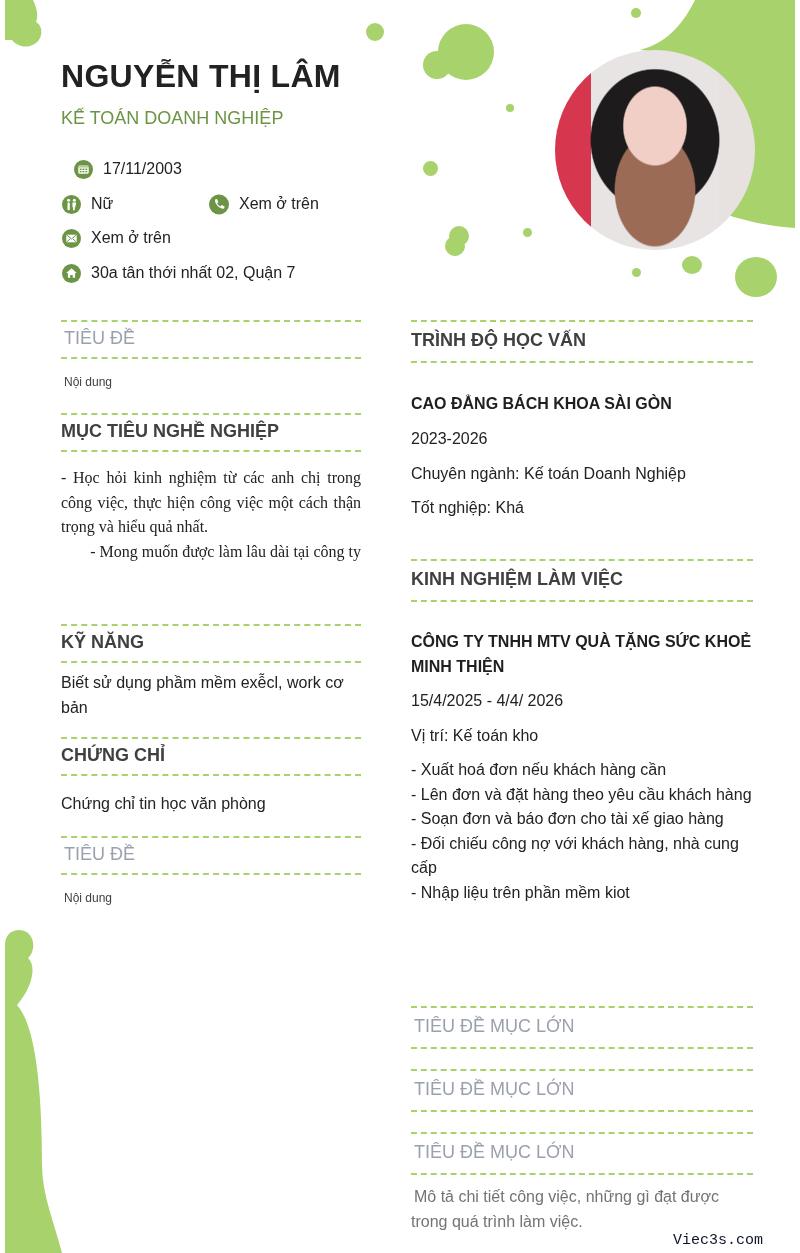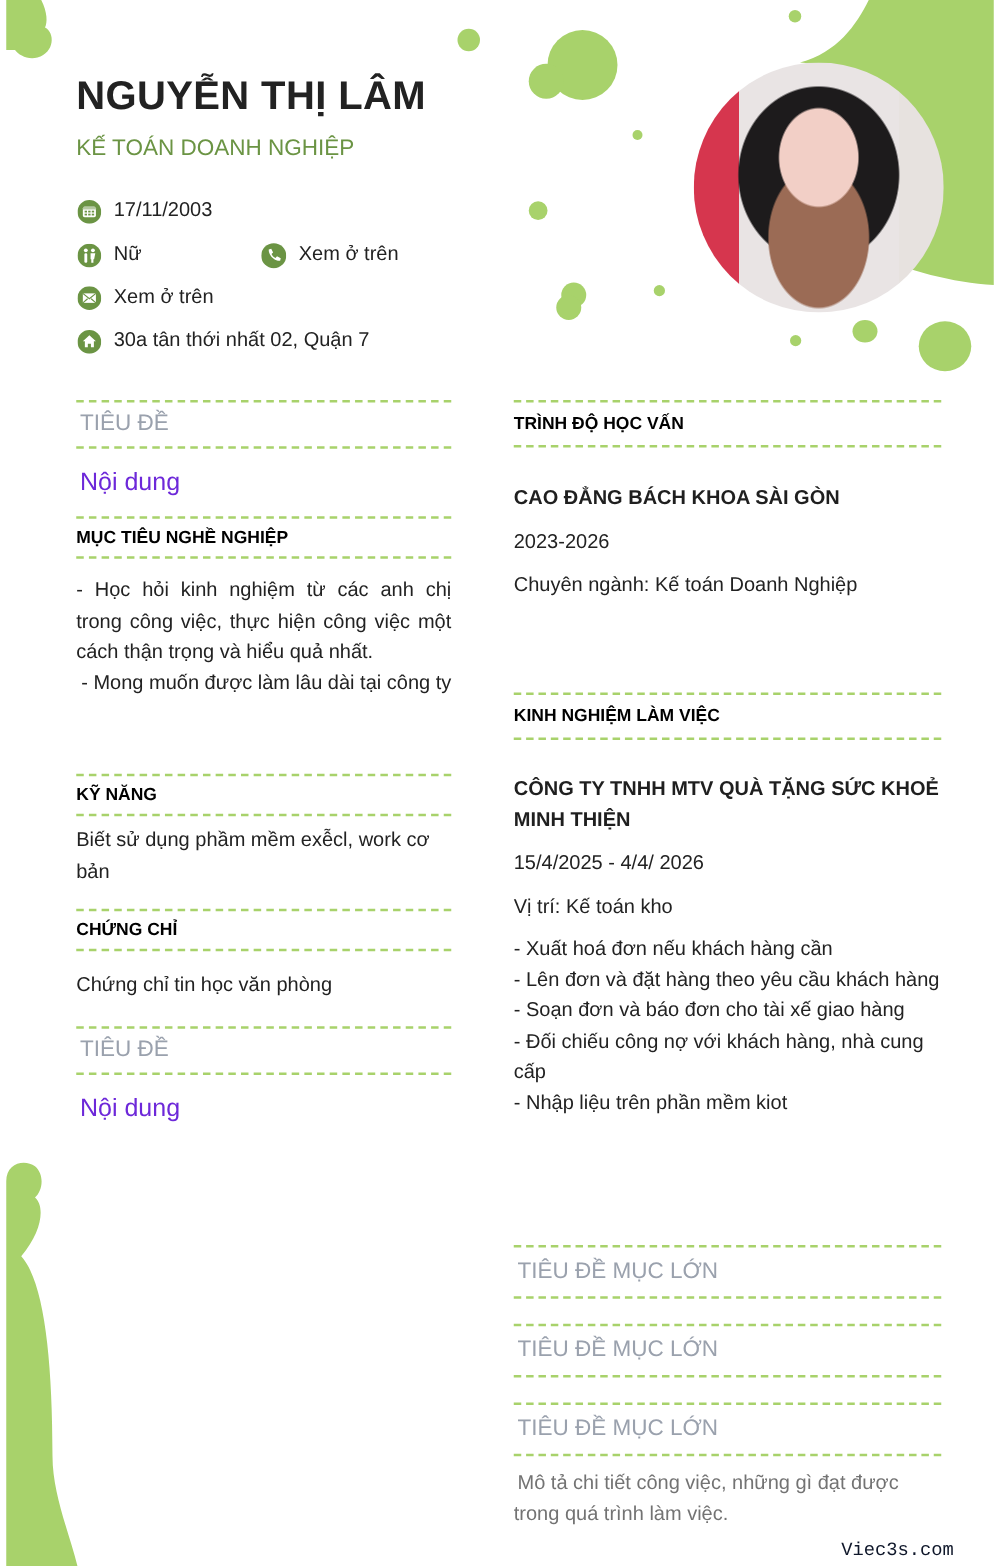--- a/index.html
+++ b/index.html
@@ -11,25 +11,25 @@
   .info { position:absolute; font-size:16px; color:#222; display:flex; align-items:center; }
   .info .ic { width:20px; height:20px; margin-right:10px; display:inline-flex; align-items:center; justify-content:center; }
   .photo { position:absolute; left:555px; top:50px; width:200px; height:200px; border-radius:50%; overflow:hidden;
     background: radial-gradient(ellipse at 50% 38%, #f2cfc6 0 22%, transparent 23%),
                 radial-gradient(ellipse at 50% 70%, #9b6b55 0 28%, transparent 29%),
                 radial-gradient(ellipse at 50% 45%, #1d1b1c 0 45%, transparent 46%),
                 linear-gradient(90deg, #d6364e 0 18%, #e9e4e4 18% 82%, #e7e2df 82%); }
   .col-left { position:absolute; left:61px; width:300px; }
   .col-right { position:absolute; left:411px; width:342px; }
   .dash { height:0; border-top:2px dashed #a8d26b; }
-  .sec-title { font-size:14px; font-weight:bold; color:#000000; padding:6px 0 8px; }
+  .sec-title { font-size:18px; font-weight:bold; color:#404040; padding:6px 0 8px; }
   .ph-title { font-size:18px; color:#9aa1ad; padding:6px 0 8px 3px; }
-  .ph-body { font-size:20px; color:#6d28d9; padding:16px 0 0 3px; }
+  .ph-body { font-size:12px; color:#404040; padding:16px 0 0 3px; }
   .body { font-size:16px; line-height:24.5px; color:#222; }
-  .just { text-align:justify; }
+  .just { text-align:justify;font-family:Liberation Serif, serif; }
   .bold { font-weight:bold; font-size:16px; }
   .watermark { position:absolute; left:673px; top:1232px; font-family:"Liberation Mono", monospace; font-size:15px; color:#0f172a; }
 </style>
 </head>
 <body>
 
 <svg class="blob-svg" style="left:0;top:0" width="50" height="50" viewBox="0 0 50 50">
   <path d="M5 0 H33 C38 10 38 18 36 22 C44 26 44 42 30 46 C22 48 15 44 12 40 H5 Z" fill="#a8d26b"></path>
 </svg>
 <svg class="blob-svg" style="left:580px;top:0" width="220" height="235" viewBox="0 0 220 235">
@@ -47,21 +47,21 @@
 <div class="deco" style="left:449px;top:226px;width:20px;height:20px"></div>
 <div class="deco" style="left:445px;top:236px;width:20px;height:20px"></div>
 <div class="deco" style="left:523px;top:228px;width:9px;height:9px"></div>
 <div class="deco" style="left:632px;top:268px;width:9px;height:9px"></div>
 <div class="deco" style="left:682px;top:256px;width:20px;height:18px"></div>
 <div class="deco" style="left:735px;top:257px;width:42px;height:40px"></div>
 
 <div class="name">NGUYỄN THỊ LÂM</div>
 <div class="job">KẾ TOÁN DOANH NGHIỆP</div>
 
-<div class="info" style="left:61px;top:159px">
+<div class="info" style="left:73px;top:159px">
   <span class="ic">
     <svg width="19" height="19" viewBox="0 0 20 20">
         <circle cx="10" cy="10" r="10" fill="#6b9444"></circle>
         <rect x="4.5" y="5.5" width="11" height="9" rx="1.5" fill="#fff"></rect>
         <rect x="4.5" y="5.5" width="11" height="2.5" fill="#6b9444" opacity=".5"></rect>
         <g fill="#6b9444">
           <rect x="6" y="9" width="2" height="1.5"></rect>
           <rect x="9" y="9" width="2" height="1.5"></rect>
           <rect x="12" y="9" width="2" height="1.5"></rect>
           <rect x="6" y="11.5" width="2" height="1.5"></rect>
@@ -148,20 +148,21 @@
 </div>
 
 <div class="col-right" style="top:320px">
   <div class="dash"></div>
   <div class="sec-title" style="padding:8px 0 10px">TRÌNH ĐỘ HỌC VẤN</div>
   <div class="dash"></div>
   <div style="padding-top:32px;height:164px">
     <div class="bold">CAO ĐẲNG BÁCH KHOA SÀI GÒN</div>
     <div class="body" style="margin-top:14px">2023-2026</div>
     <div class="body" style="margin-top:10px">Chuyên ngành: Kế toán Doanh Nghiệp</div>
+    <div class="body" style="margin-top:10px">Tốt nghiệp: Khá</div>
   </div>
 
   <div class="dash"></div>
   <div class="sec-title" style="padding:8px 0 10px">KINH NGHIỆM LÀM VIỆC</div>
   <div class="dash"></div>
   <div style="padding-top:28px;height:376px">
     <div class="bold" style="line-height:24.5px">CÔNG TY TNHH MTV QUÀ TẶNG SỨC KHOẺ MINH THIỆN</div>
     <div class="body" style="margin-top:10px">15/4/2025 - 4/4/ 2026</div>
     <div class="body" style="margin-top:10px">Vị trí: Kế toán kho</div>
     <div style="margin-top:10px">

